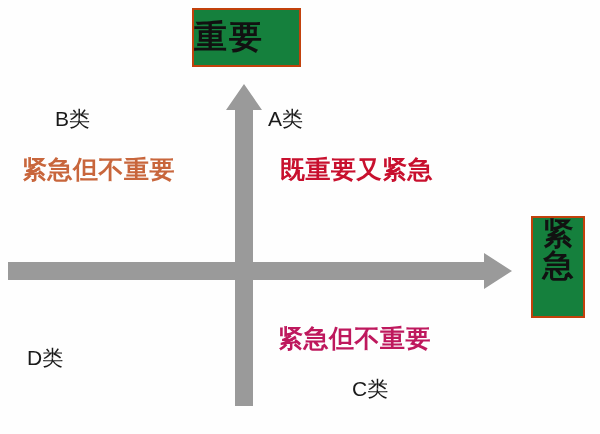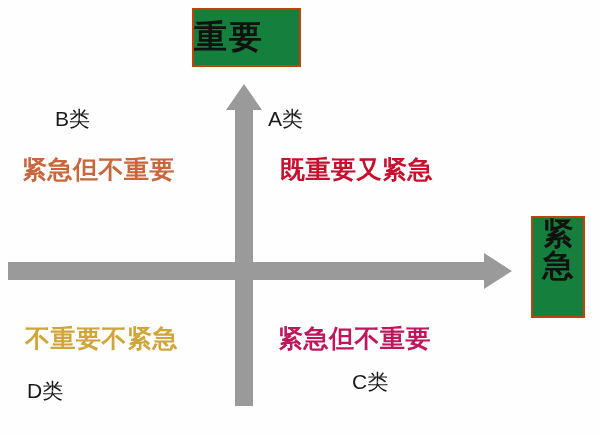--- a/index.html
+++ b/index.html
@@ -91,21 +91,21 @@
   #quadrant-a .quad-label { margin-top: 20px; margin-left: 12px; }
 
   
   #quadrant-d { left: 0px; top: 322px; width: 232px; }
   #quadrant-d .quad-label { margin-left: 25px; }
   #quadrant-d .class-tag { margin-top: 22px; margin-left: 27px; }
 
   
   #quadrant-c { left: 268px; top: 322px; width: 250px; }
   #quadrant-c .quad-label { margin-left: 10px; }
-  #quadrant-c .class-tag { margin-top: 13px; margin-left: 84px; }
+  #quadrant-c .class-tag { margin-top: 20px; margin-left: 84px; }
 </style>
 </head>
 <body>
 
 <div id="matrix-root">
 
   <svg id="axis-arrows" viewBox="0 0 600 434">
 
     <polygon points="244,84 262,110 253,110 253,406 235,406 235,110 226,110" fill="#9a9a9a"></polygon>
 
@@ -125,21 +125,20 @@
     <div class="class-tag">B类</div>
     <div class="quad-label" style="color:#c8663c;">紧急但不重要</div>
   </div>
 
   <div id="quadrant-a" class="quadrant">
     <div class="class-tag">A类</div>
     <div class="quad-label" style="color:#c8102e;">既重要又紧急</div>
   </div>
 
   <div id="quadrant-d" class="quadrant">
-    <div class="quad-label" style="color:#d0a63a;">不重要不紧急</div>
     <div class="class-tag">D类</div>
   </div>
 
   <div id="quadrant-c" class="quadrant">
     <div class="quad-label" style="color:#be185d;">紧急但不重要</div>
     <div class="class-tag">C类</div>
   </div>
 
 </div>
 

